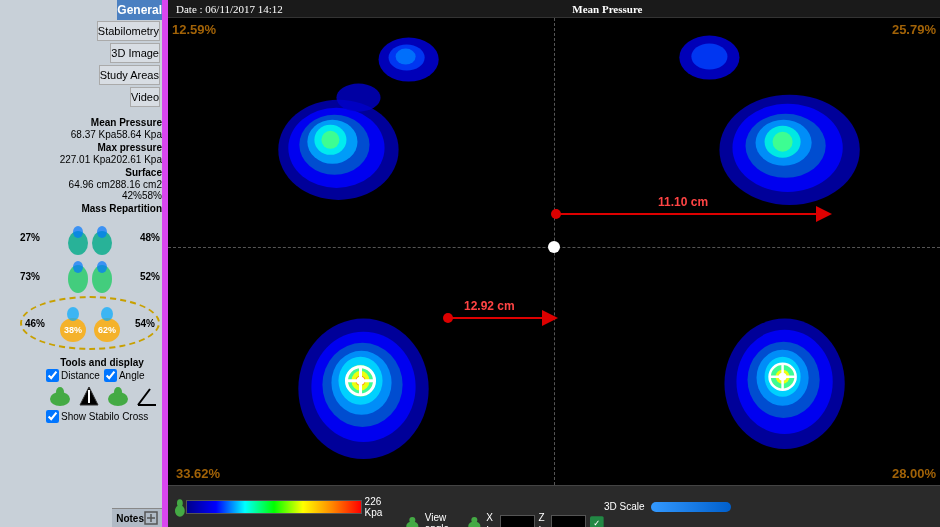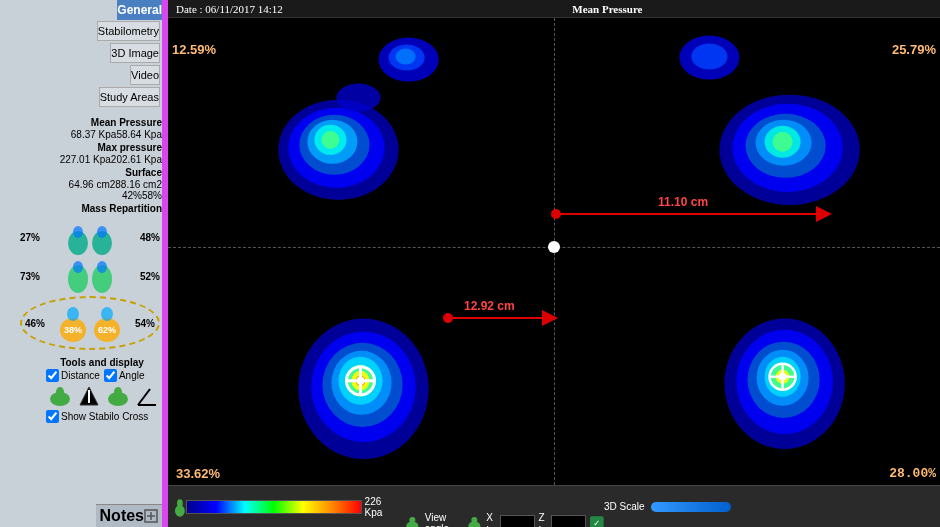--- a/index.html
+++ b/index.html
@@ -71,21 +71,21 @@
     }
 
     .tools-section { padding: 2px 4px; }
     .tool-row { display: flex; align-items: center; gap: 4px; font-size: 10px; color: #000; }
     .checkbox-label { display: flex; align-items: center; gap: 2px; font-size: 10px; }
 
     .notes-bar {
       background: #b0bac5;
       text-align: center;
       font-weight: bold;
-      font-size: 16px;
+      font-size: 10px;
       color: #000;
       padding: 2px 0;
       border-top: 1px solid #888;
       display: flex;
       align-items: center;
       justify-content: space-between;
       padding: 2px 4px;
       margin-top: auto;
     }
 
@@ -115,24 +115,23 @@
     #map-area {
       flex: 1;
       position: relative;
       background: #000;
       overflow: hidden;
     }
 
     
     .pct-label {
       position: absolute;
-      color: #fdba74;
+      color: #a16207;
       font-size: 13px;
       font-weight: bold;
-      margin-top: 20px;
     }
 
     
     .h-line {
       position: absolute;
       border-top: 1px dashed #aaa;
       left: 0; right: 0;
     }
     .v-line {
       position: absolute;
@@ -209,22 +208,22 @@
       transform: translate(-50%, -50%);
     }
   </style>
 </head>
 <body>
 
 <div id="sidebar">
   <div class="sidebar-header">General</div>
   <div class="sidebar-btn">Stabilometry</div>
   <div class="sidebar-btn">3D Image</div>
+  <div class="sidebar-btn">Study Areas</div>
   <div class="sidebar-btn">Video</div>
-  <div class="sidebar-btn">Study Areas</div>
 
   <div style="height:3px; background:#b0bac5; margin:2px 0;"></div>
 
   <div class="section-title">Mean Pressure</div>
   <div class="data-row">
     <span class="data-val">68.37 Kpa</span>
     <span class="data-val">58.64 Kpa</span>
   </div>
 
   <div class="section-title">Max pressure</div>
@@ -343,21 +342,21 @@
   <div id="topbar">
     <span>Date : 06/11/2017 14:12</span>
     <span style="flex:1; text-align:center; font-weight:bold;">Mean Pressure</span>
   </div>
 
   <div id="map-area">
 
     <div class="pct-label" style="top:4px; left:4px;">12.59%</div>
     <div class="pct-label" style="top:4px; right:4px;">25.79%</div>
     <div class="pct-label" style="bottom:4px; left:8px;">33.62%</div>
-    <div class="pct-label" style="bottom:4px; right:4px;font-family:Liberation Mono, monospace;">28.00%</div>
+    <div class="pct-label" style="bottom:4px; right:4px;">28.00%</div>
 
     <div class="h-line" style="top:49%; opacity:0.5;"></div>
     <div class="v-line" style="left:50%; opacity:0.5;"></div>
 
     <div class="center-dot" style="left:50%; top:49%;"></div>
 
     <svg style="position:absolute; top:0; left:0; width:50%; height:50%;" viewBox="0 0 385 210">
 
       <ellipse cx="240" cy="30" rx="30" ry="22" fill="#0000cc" opacity="0.9"></ellipse>
       <ellipse cx="238" cy="28" rx="18" ry="13" fill="#0044ff" opacity="0.8"></ellipse>

